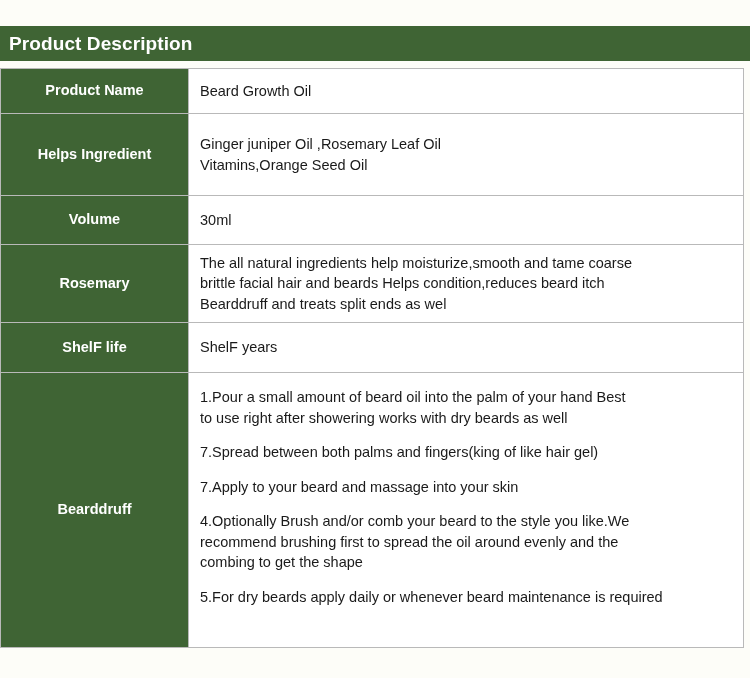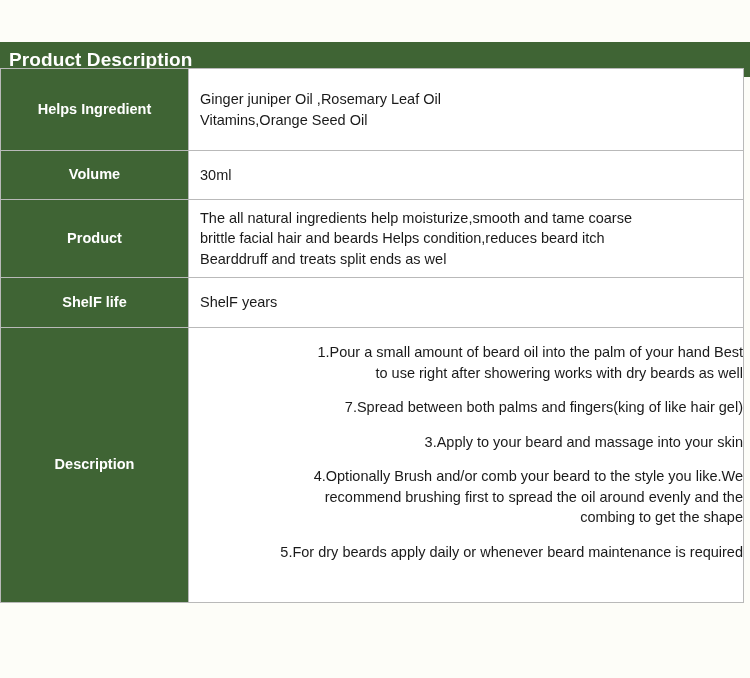--- a/index.html
+++ b/index.html
@@ -19,21 +19,21 @@
     position: relative;
     width: 750px;
     height: 678px;
     background: #fdfdf8;
   }
 
   
   .header-bar {
     position: absolute;
     left: 0;
-    top: 42px;
+    top: 26px;
     width: 750px;
     height: 35px;
     background: #3f6434;
     box-sizing: border-box;
     display: flex;
     align-items: center;
   }
   .header-bar .header-title {
     color: #ffffff;
     font-size: 19px;
@@ -108,38 +108,45 @@
   .row-directions .value-text { padding-top: 14px; }
 
   .directions-list {
     display: block;
   }
   .directions-list .direction-item {
     display: block;
     line-height: 1.42;
     margin-bottom: 14px;
     white-space: pre-line;
-    text-align: right;
   }
   .directions-list .direction-item:last-child {
     margin-bottom: 10px;
   }
 </style>
 </head>
 <body>
 
 <div class="page">
 
   <div class="header-bar">
     <span class="header-title">Product Description</span>
   </div>
 
   <table class="spec-table">
     <tbody>
 
+      <tr class="row-product-name">
+        <td class="label-cell">
+          <span class="label-text">Product Name</span>
+        </td>
+        <td class="value-cell">
+          <span class="value-text">Beard Growth Oil</span>
+        </td>
+      </tr>
 
       <tr class="row-main-ingredient">
         <td class="label-cell">
           <span class="label-text">Helps Ingredient</span>
         </td>
         <td class="value-cell">
           <span class="value-text">Ginger juniper Oil ,Rosemary Leaf Oil
  Vitamins,Orange Seed Oil</span>
         </td>
       </tr>
@@ -148,45 +155,45 @@
         <td class="label-cell">
           <span class="label-text">Volume</span>
         </td>
         <td class="value-cell">
           <span class="value-text">30ml</span>
         </td>
       </tr>
 
       <tr class="row-function">
         <td class="label-cell">
-          <span class="label-text">Product</span>
+          <span class="label-text">Rosemary</span>
         </td>
         <td class="value-cell">
           <span class="value-text">The all natural ingredients help moisturize,smooth and tame coarse
 brittle facial hair and beards Helps condition,reduces beard itch
 Bearddruff and treats split ends as wel</span>
         </td>
       </tr>
 
       <tr class="row-shelf-life">
         <td class="label-cell">
           <span class="label-text">ShelF life</span>
         </td>
         <td class="value-cell">
           <span class="value-text">ShelF years</span>
         </td>
       </tr>
 
       <tr class="row-directions">
         <td class="label-cell">
-          <span class="label-text">Description</span>
+          <span class="label-text">Bearddruff</span>
         </td>
         <td class="value-cell">
           <span class="value-text directions-list"><span class="direction-item">1.Pour a small amount of beard oil into the palm of your hand Best
-to use right after showering works with dry beards as well</span><span class="direction-item">7.Spread between both palms and fingers(king of like hair gel)</span><span class="direction-item">3.Apply to your beard and massage into your skin</span><span class="direction-item">4.Optionally Brush and/or comb your beard to the style you like.We
+to use right after showering works with dry beards as well</span><span class="direction-item">7.Spread between both palms and fingers(king of like hair gel)</span><span class="direction-item">7.Apply to your beard and massage into your skin</span><span class="direction-item">4.Optionally Brush and/or comb your beard to the style you like.We
 recommend brushing first to spread the oil around evenly and the
 combing to get the shape</span><span class="direction-item">5.For dry beards apply daily or whenever beard maintenance is required</span></span>
         </td>
       </tr>
 
     </tbody>
   </table>
 
 </div>
 

